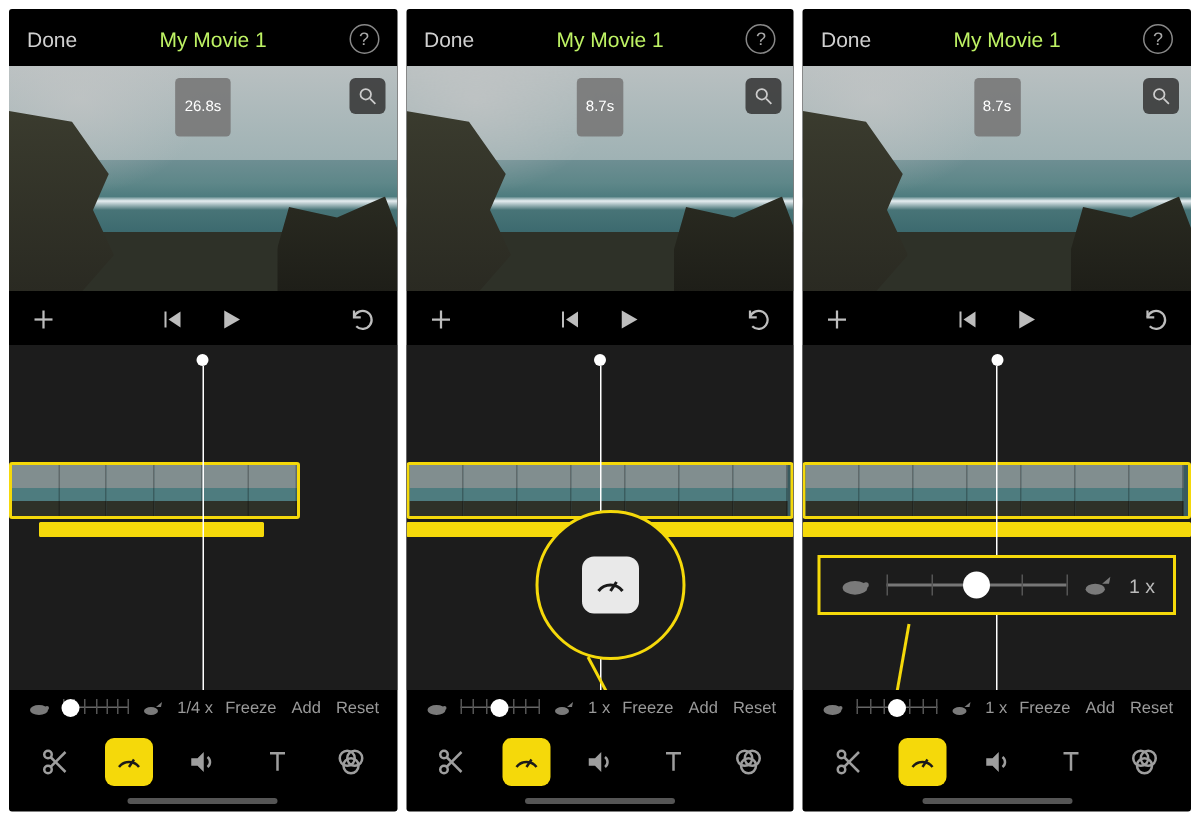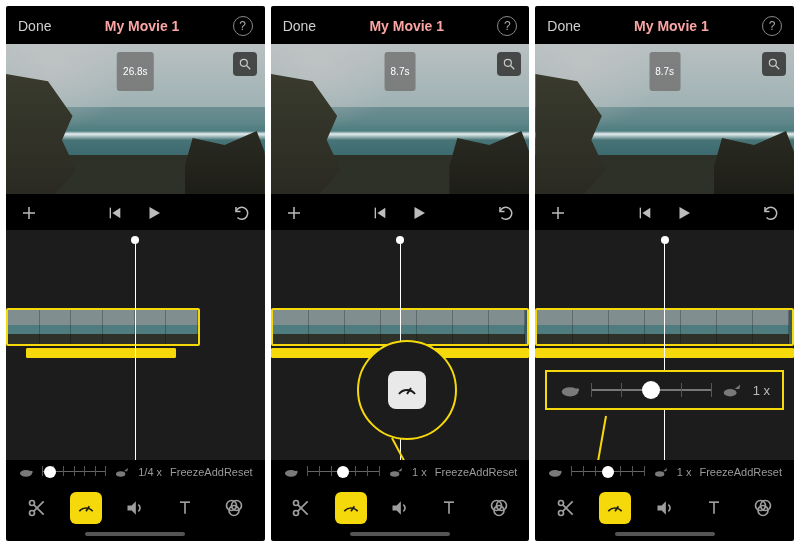--- a/index.html
+++ b/index.html
@@ -25,21 +25,21 @@
   }
   
   .navbar {
     display: flex;
     justify-content: space-between;
     align-items: center;
     padding: 10px 12px 8px 12px;
     font-size: 14px;
     color: #d0d0d0;
   }
-  .title { font-weight: 700; color: #fca5a5; text-align: center; }
+  .title { font-weight: 400; color: #bef264; text-align: center; }
   .help-btn {
     width: 20px; height: 20px;
     border: 1.5px solid #888;
     border-radius: 50%;
     display: flex; align-items: center; justify-content: center;
     font-size: 12px; color: #aaa;
   }
   
   .preview {
     position: relative;
@@ -156,21 +156,21 @@
   .slider-ticks span { width: 1px; height: 10px; background: #555; }
   .slider-line {
     position: absolute; top: 7px; left: 0; right: 0; height: 1px; background: #666;
   }
   .slider-knob {
     position: absolute; top: 2px; width: 12px; height: 12px;
     background: #fff; border-radius: 50%;
     transform: translateX(-50%);
   }
   .speed-right {
-    display: flex; font-size: 11px; color: #9a9a9a;
+    display: flex; gap: 10px; font-size: 11px; color: #9a9a9a;
   }
   
   .toolbar {
     display: flex;
     justify-content: space-around;
     align-items: center;
     padding: 10px 6px 4px 6px;
   }
   .tool { width: 32px; height: 32px; display:flex; align-items:center; justify-content:center; color:#9e9e9e; border-radius:6px; }
   .tool.active { background: #f5d90a; color: #1a1a1a; }

